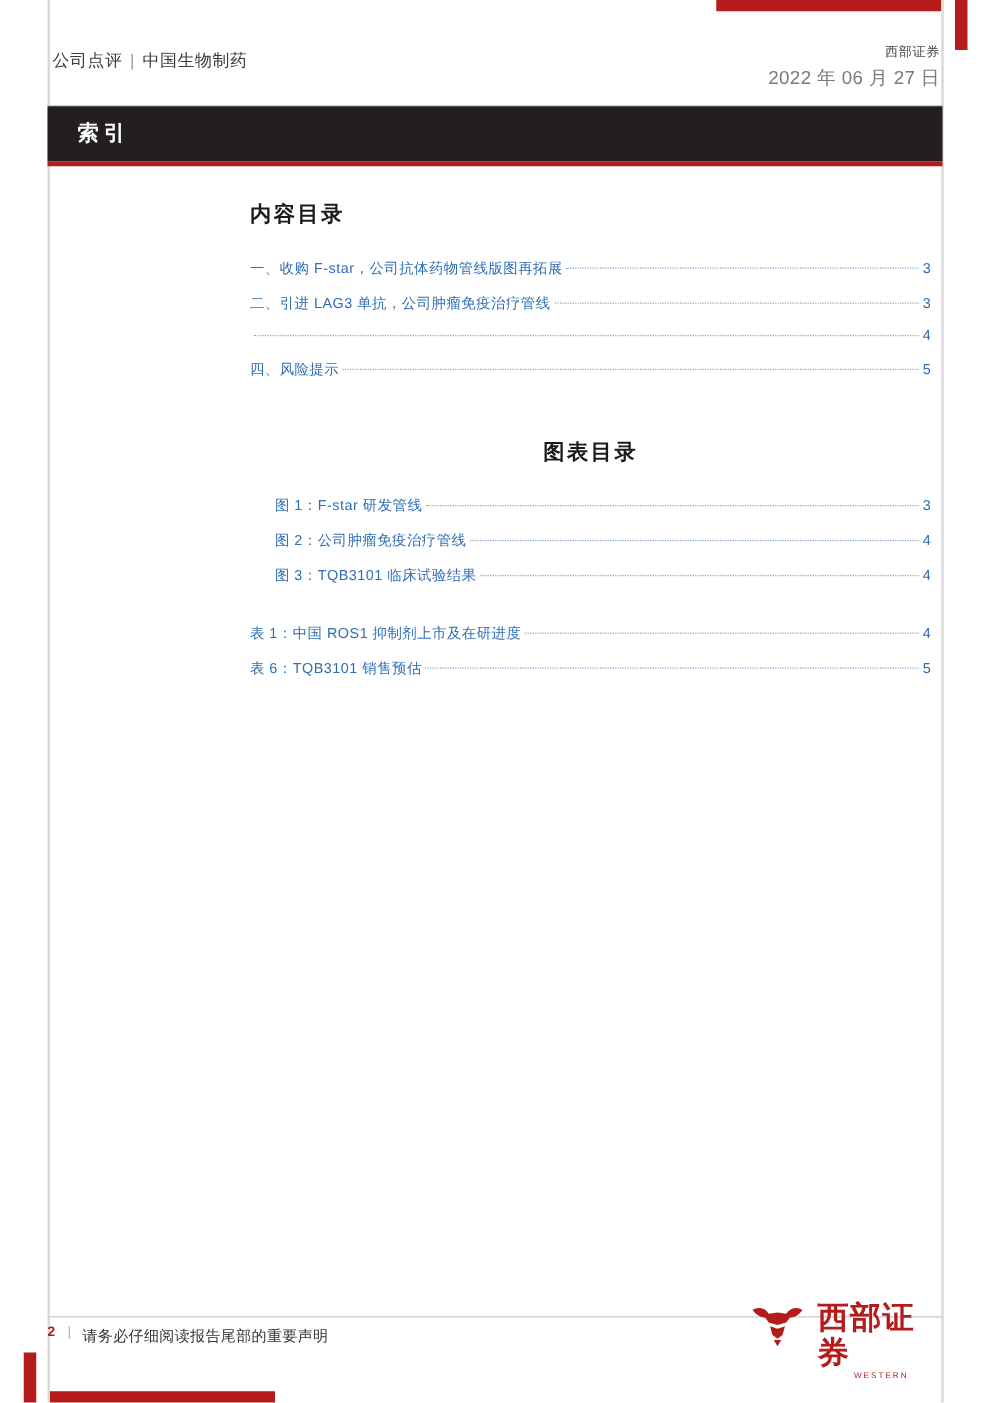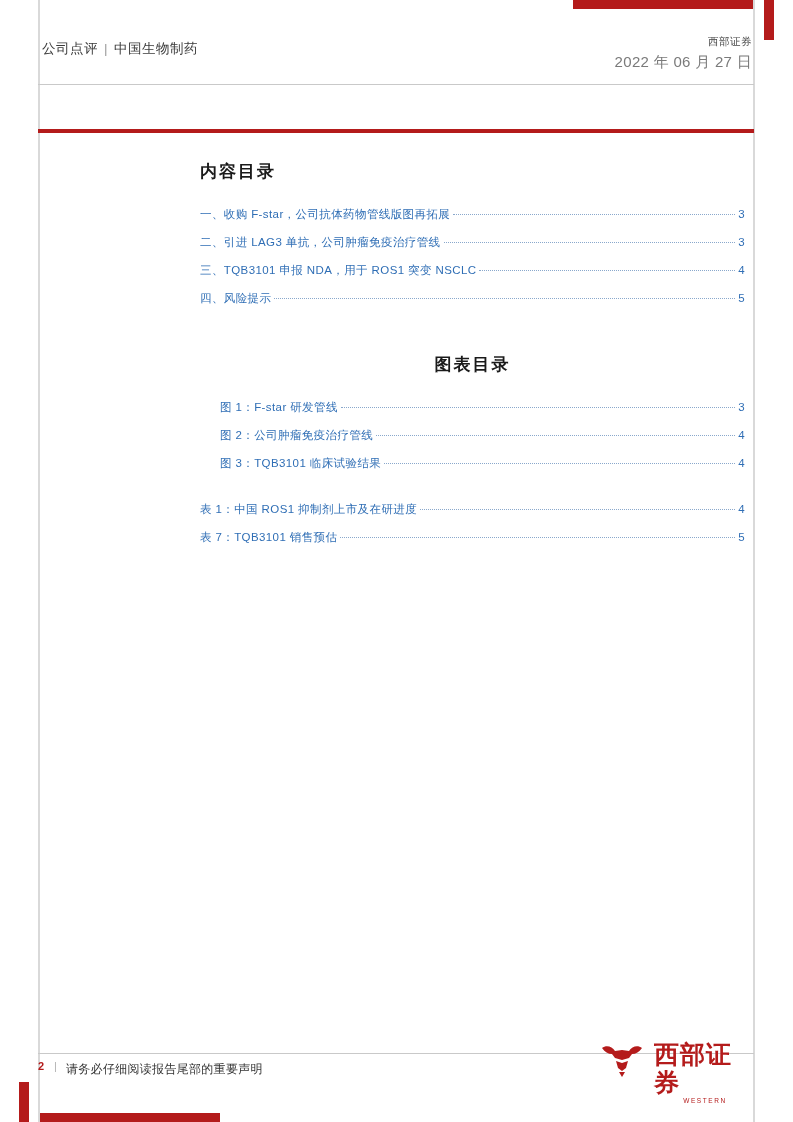--- a/index.html
+++ b/index.html
@@ -286,39 +286,41 @@
     <div class="header-left">
       <span>公司点评</span><span class="divider">|</span><span>中国生物制药</span>
     </div>
     <div class="header-right">
       <div class="firm">西部证券</div>
       <div class="date">2022 年 06 月 27 日</div>
     </div>
   </div>
   <div class="header-rule"></div>
 
+  <div class="title-band">
+    <div class="title-band-text">索引</div>
+  </div>
   <div class="title-band-underline"></div>
 
   <div class="content">
 
     <div class="section-title">内容目录</div>
 
     <ul class="toc-list">
       <li class="toc-item">
         <span class="toc-label">一、收购 F-star，公司抗体药物管线版图再拓展</span>
         <span class="toc-dots"></span>
         <span class="toc-page">3</span>
       </li>
       <li class="toc-item">
         <span class="toc-label">二、引进 LAG3 单抗，公司肿瘤免疫治疗管线</span>
         <span class="toc-dots"></span>
         <span class="toc-page">3</span>
       </li>
       <li class="toc-item">
-        <span class="toc-label">三、TQB3101 申报 NDA，用于 ROS1 突变 NSCLC</span>
         <span class="toc-dots"></span>
         <span class="toc-page">4</span>
       </li>
       <li class="toc-item">
         <span class="toc-label">四、风险提示</span>
         <span class="toc-dots"></span>
         <span class="toc-page">5</span>
       </li>
     </ul>
 
@@ -344,21 +346,21 @@
 
     <div class="fig-gap"></div>
 
     <ul class="toc-list">
       <li class="toc-item">
         <span class="toc-label">表 1：中国 ROS1 抑制剂上市及在研进度</span>
         <span class="toc-dots"></span>
         <span class="toc-page">4</span>
       </li>
       <li class="toc-item">
-        <span class="toc-label">表 7：TQB3101 销售预估</span>
+        <span class="toc-label">表 6：TQB3101 销售预估</span>
         <span class="toc-dots"></span>
         <span class="toc-page">5</span>
       </li>
     </ul>
 
   </div>
 
   <div class="footer-rule"></div>
   <div class="footer-pagenum">2</div>
   <div class="footer-sep">|</div>

